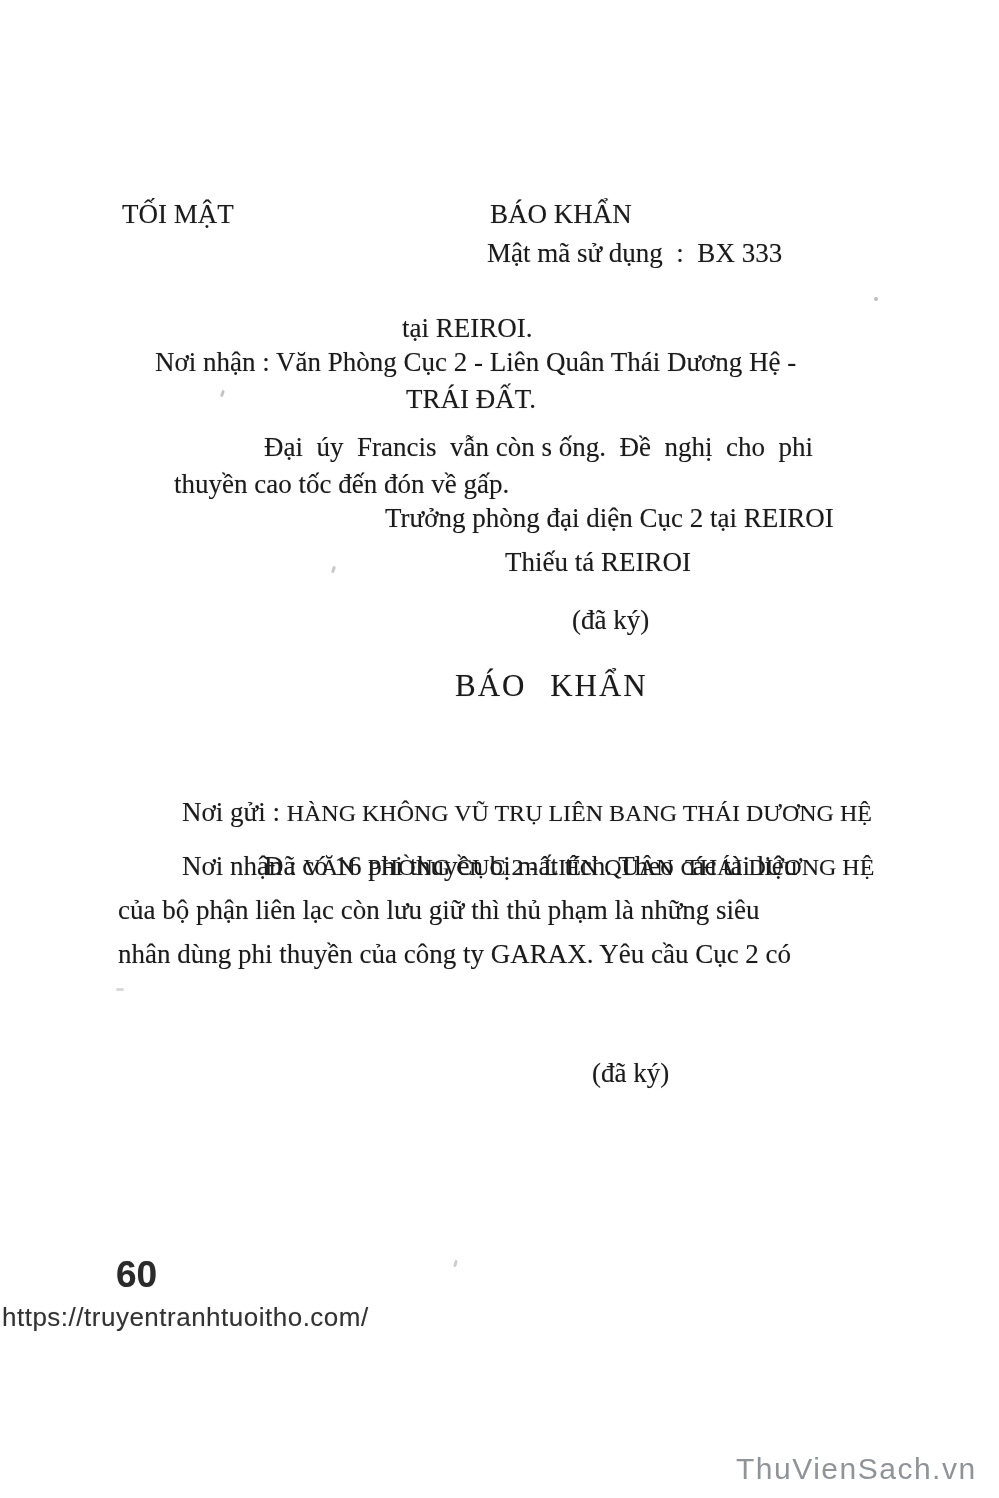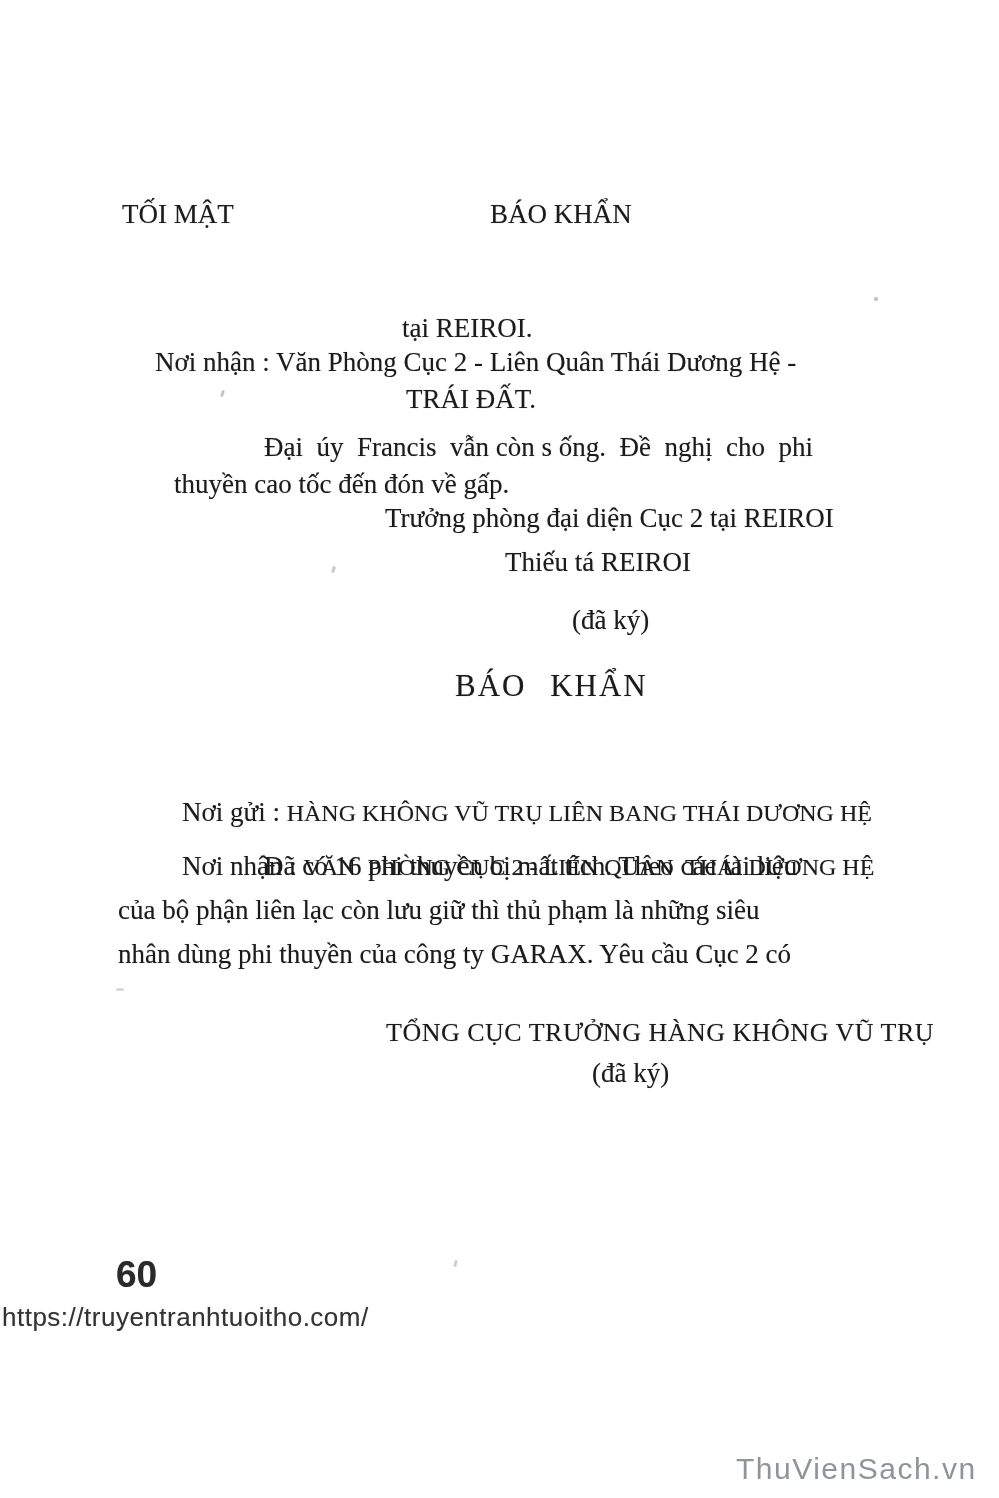--- a/index.html
+++ b/index.html
@@ -58,20 +58,21 @@
   }
 </style>
 </head>
 <body>
 
 <div class="page">
 
   <div class="line" style="top:197px; left:122px;">TỐI MẬT</div>
   <div class="line heading" style="top:197px; left:490px;">BÁO KHẨN</div>
 
+  <div class="line" style="top:236px; left:487px;">Mật mã sử dụng  :  BX 333</div>
 
   <div class="line" style="top:311px; left:402px;">tại REIROI.</div>
 
   <div class="line" style="top:345px; left:155px;">Nơi nhận : Văn Phòng Cục 2 - Liên Quân Thái Dương Hệ -</div>
   <div class="line" style="top:382px; left:406px;">TRÁI ĐẤT.</div>
 
   <div class="line" style="top:430px; left:264px;">Đại  úy  Francis  vẫn còn s ống.  Đề  nghị  cho  phi</div>
   <div class="line" style="top:467px; left:174px;">thuyền cao tốc đến đón về gấp.</div>
 
   <div class="line" style="top:501px; left:385px;">Trưởng phòng đại diện Cục 2 tại REIROI</div>
@@ -84,21 +85,20 @@
     <span>Nơi gửi : </span><span class="caps-small">HÀNG KHÔNG VŨ TRỤ LIÊN BANG THÁI DƯƠNG HỆ</span>
   </div>
   <div class="line" style="top:815px; left:155px;">
     <span>Nơi nhận : </span><span class="caps-small">VĂN  PHÒNG CỤC 2 - LIÊN QUÂN  THÁI DƯƠNG HỆ</span>
   </div>
 
   <div class="line" style="top:849px; left:264px;">Đã có 16 phi thuyền bị mất tích. Theo các tài liệu</div>
   <div class="line" style="top:893px; left:118px;">của bộ phận liên lạc còn lưu giữ thì thủ phạm là những siêu</div>
   <div class="line" style="top:937px; left:118px;">nhân dùng phi thuyền của công ty GARAX. Yêu cầu Cục 2 có</div>
 
-  <div class="line caps-title" style="top:1016px; left:386px;">TỔNG CỤC TRƯỞNG HÀNG KHÔNG VŨ TRỤ</div>
   <div class="line" style="top:1056px; left:592px;">(đã ký)</div>
 
   <div class="line sans page-number" style="top:1258px; left:116px;">60</div>
   <div class="line sans source-url" style="top:1300px; left:2px;">https://truyentranhtuoitho.com/</div>
   <div class="line sans watermark" style="top:1452px; left:736px;">ThuVienSach.vn</div>
 
   <div class="speck" style="top:390px; left:221px; width:3px; height:7px; transform:rotate(18deg); opacity:.55;"></div>
   <div class="speck" style="top:566px; left:332px; width:3px; height:7px; transform:rotate(20deg); opacity:.5;"></div>
   <div class="speck" style="top:297px; left:874px; width:4px; height:4px; opacity:.6;"></div>
   <div class="speck" style="top:988px; left:116px; width:8px; height:3px; opacity:.35;"></div>

